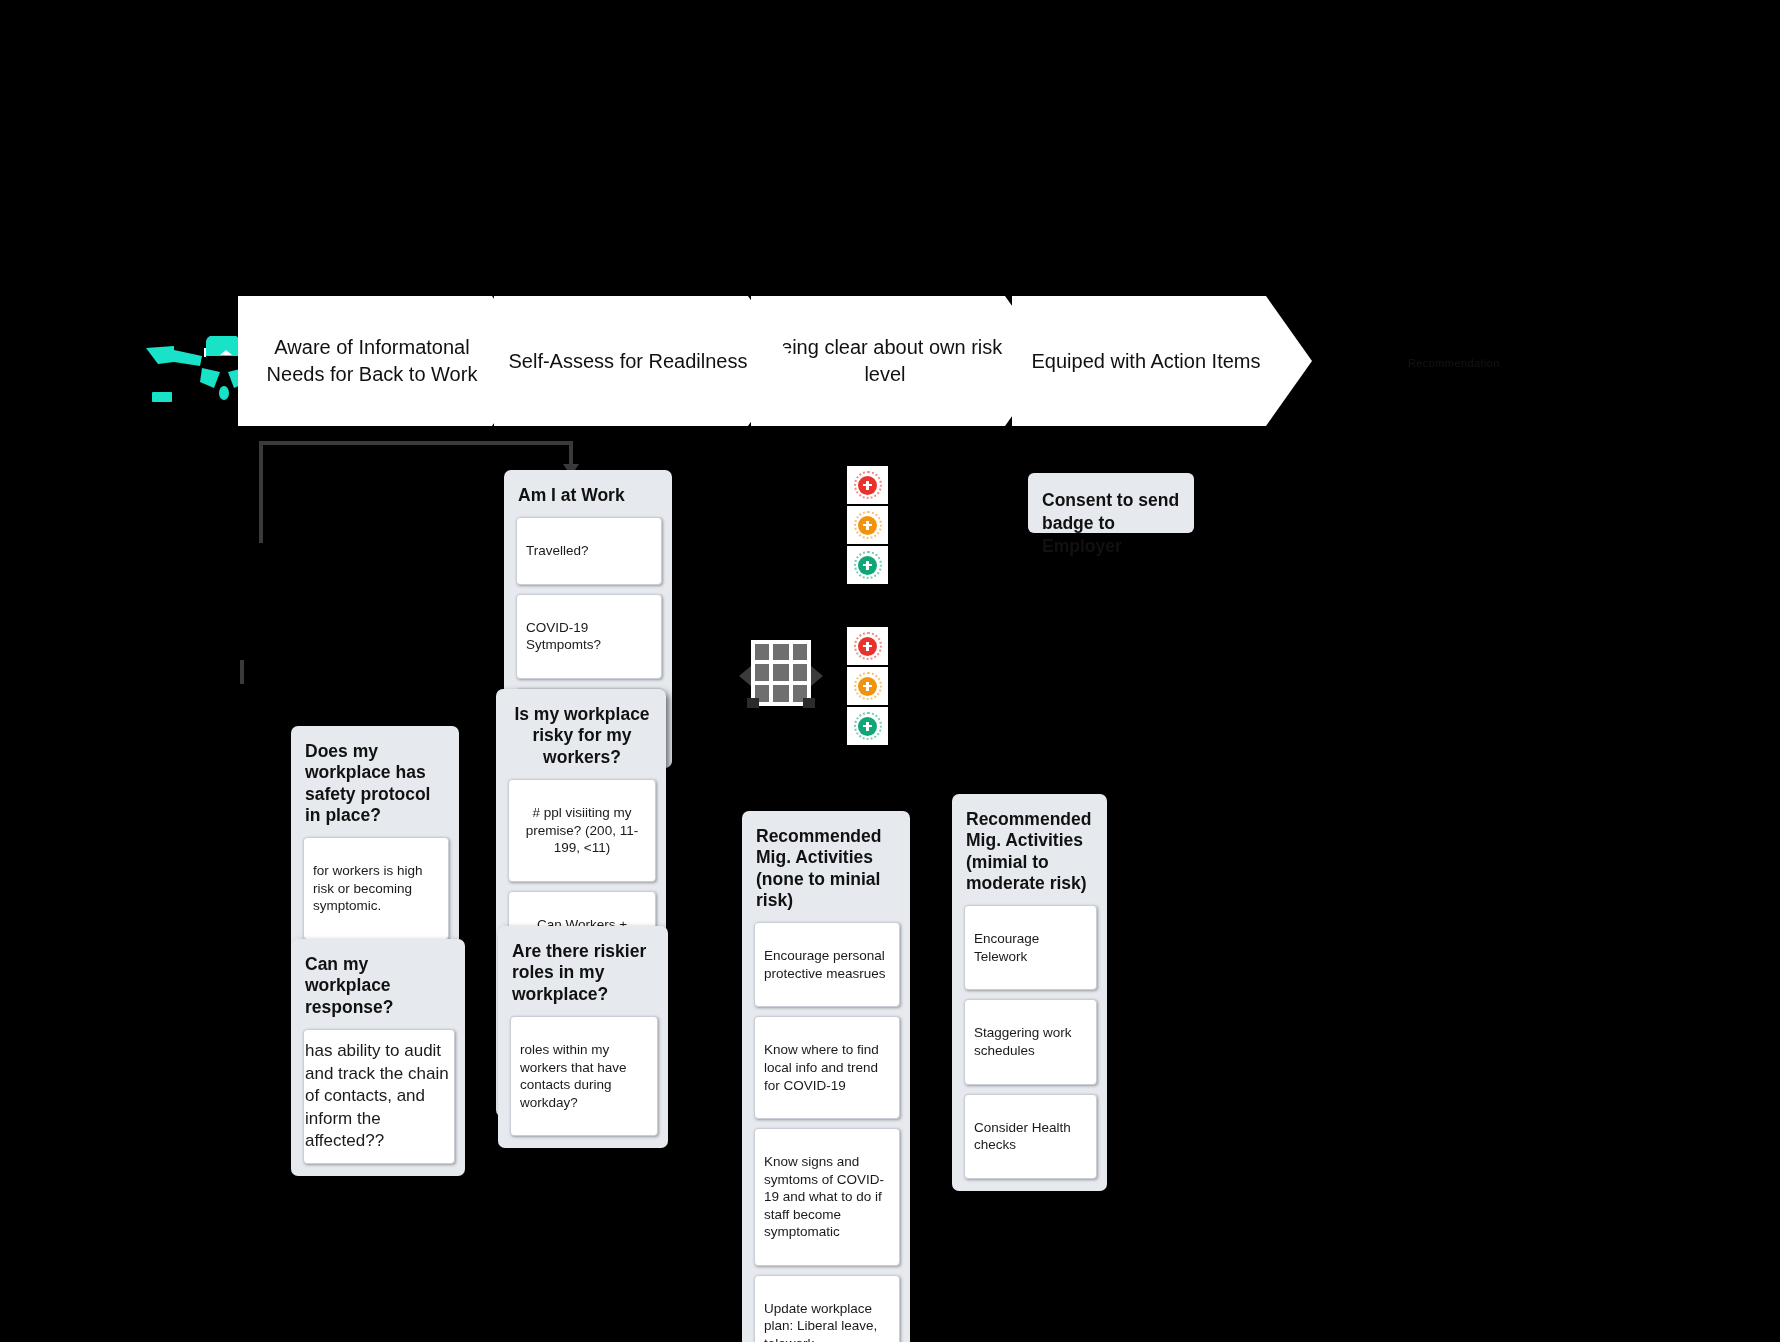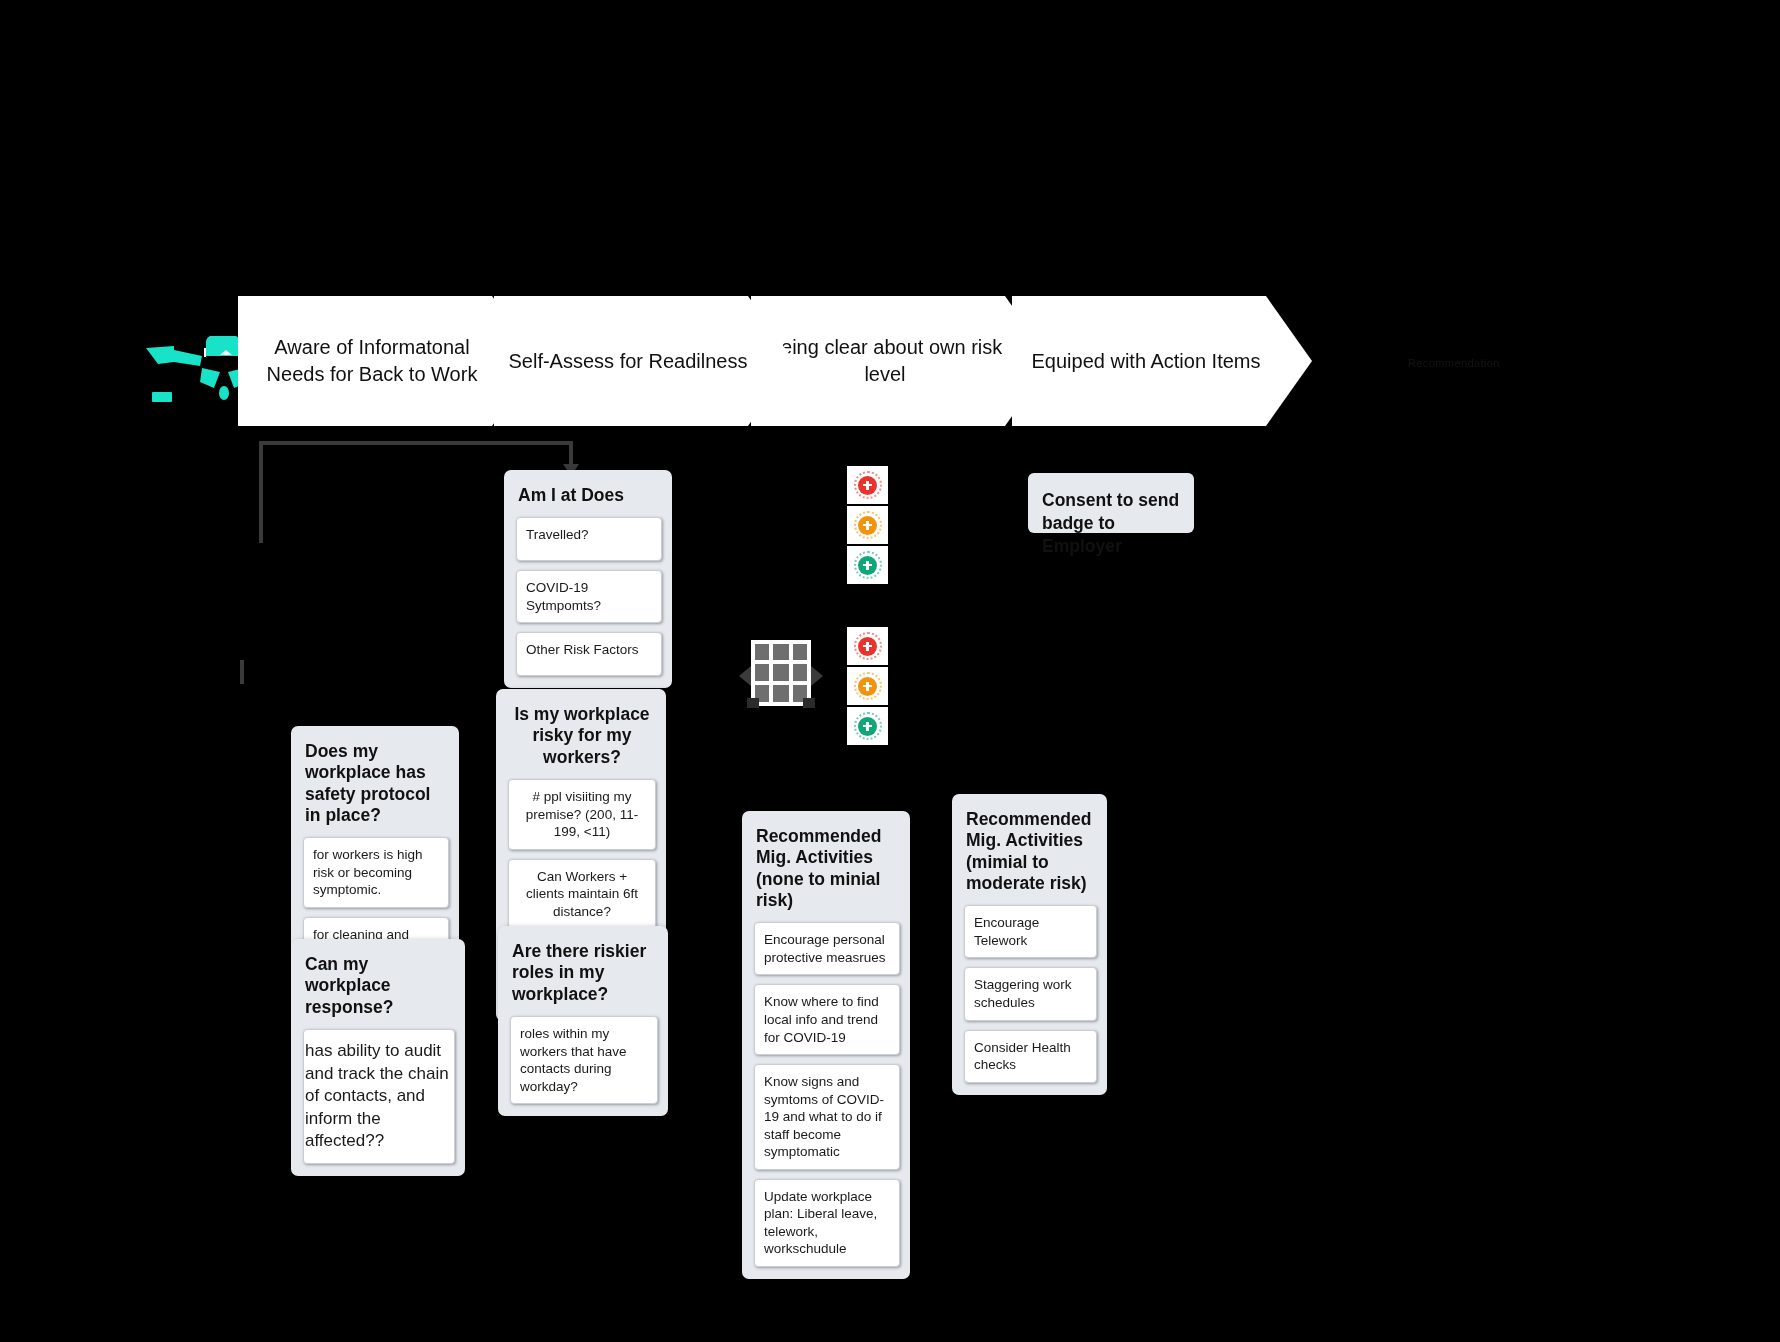--- a/index.html
+++ b/index.html
@@ -36,21 +36,21 @@
     padding:12px 10px 12px 12px;
   }
   .card > .card-title {
     font-weight:bold; font-size:17.5px; color:#111;
     line-height:1.22; margin:3px 2px 11px 2px;
   }
   .card .item {
     background:#fff; border:1px solid #c9ced6; border-radius:4px;
     box-shadow:1px 1px 3px rgba(0,0,0,.35);
     font-size:13.5px; color:#1a1a1a; line-height:1.3;
-    padding:8px 9px; margin-bottom:9px; min-height:44px;
+    padding:24px 9px; margin-bottom:9px; min-height:44px;
   }
   .card .item:last-child { margin-bottom:0; }
   .card .item.tall { min-height:52px; }
   .card .item.big { font-size:17px; line-height:1.33; padding:10px 1px; }
 
   .plain-card {
     position:absolute; background:#e6eaef; border-radius:6px;
     box-shadow:3px 3px 6px rgba(0,0,0,.5);
     font-weight:bold; font-size:17.5px; color:#111; line-height:1.3;
     padding:16px 14px;
@@ -141,21 +141,21 @@
   <div class="conn" style="left:259px; top:445px; width:4px; height:98px;"></div>
   <div class="conn" style="left:259px; top:441px; width:314px; height:4px;"></div>
   <div class="conn" style="left:569px; top:441px; width:4px; height:28px;"></div>
   <div style="position:absolute; left:563px; top:464px; width:0; height:0;
               border-left:8px solid transparent; border-right:8px solid transparent;
               border-top:12px solid #3a3a3a;"></div>
   <div class="conn" style="left:240px; top:660px; width:4px; height:24px;"></div>
 
 
   <div class="card" style="left:504px; top:470px; width:168px;">
-    <div class="card-title">Am I at Does</div>
+    <div class="card-title">Am I at Work</div>
     <div class="item">Travelled?</div>
     <div class="item">COVID-19 Sytmpomts?</div>
     <div class="item">Other Risk Factors</div>
   </div>
 
   <div class="plain-card" style="left:1028px; top:473px; width:166px; height:60px;">
     <span>Consent to send badge to Employer</span>
   </div>
 
   <div class="tl" style="left:847px; top:466px;">

